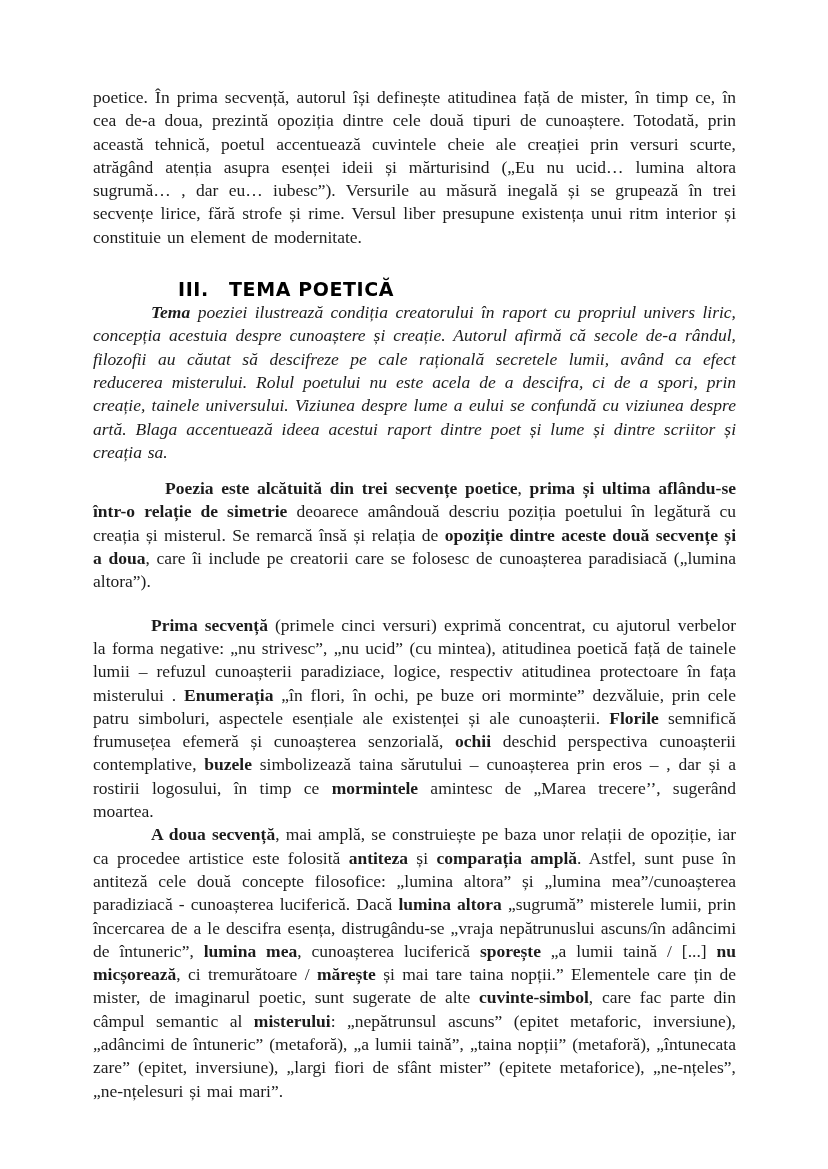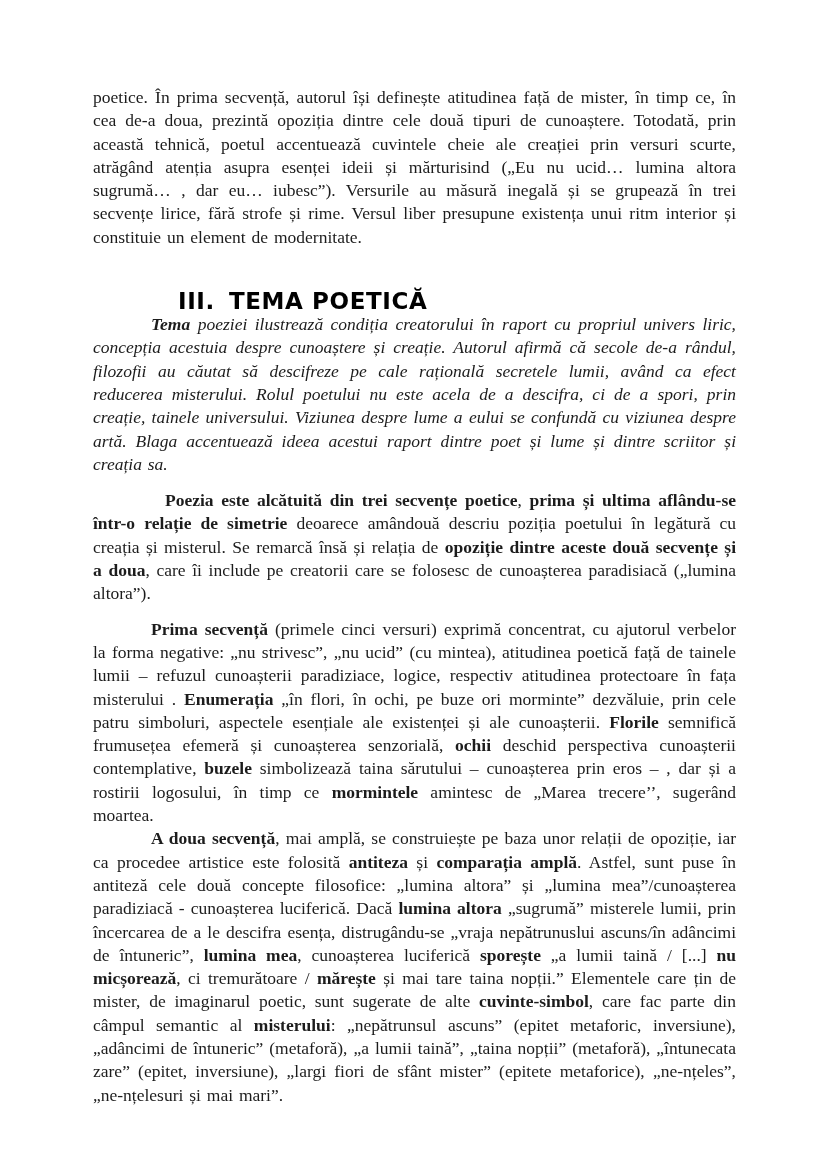--- a/index.html
+++ b/index.html
@@ -19,34 +19,34 @@
     overflow: hidden;
   }
   .par {
     margin: 0;
     font-size: 17.5px;
     line-height: 23.3px;
     text-align: justify;
     word-spacing: 1.5px;
   }
   .par b { font-weight: bold; }
-  .mb-40 { margin-bottom: 40px; }
+  .mb-40 { margin-bottom: 28px; }
   .mb-23 { margin-bottom: 23px; }
   .mb-22 { margin-bottom: 22px; }
-  .mb-20 { margin-bottom: 12px; }
+  .mb-20 { margin-bottom: 20px; }
   .mb-18 { }
   .mb-13 { margin-bottom: 13px; font-style: italic; }
   .indent    { text-indent: 58px; }
   .indent-lg { text-indent: 72px; }
   .heading {
     display: flex;
     align-items: baseline;
     font-family: "DejaVu Sans", sans-serif;
     font-weight: bold;
-    font-size: 23px;
+    font-size: 19px;
     line-height: 24px;
     letter-spacing: 0.6px;
     color: var(--heading-text, #000000);
     margin: 0;
   }
   .heading-iii { padding-left: 85px; }
   .heading-iv  { padding-left: 57px; }
   .hnum { display: inline-block; min-width: 51px; }
 </style>
 </head>

